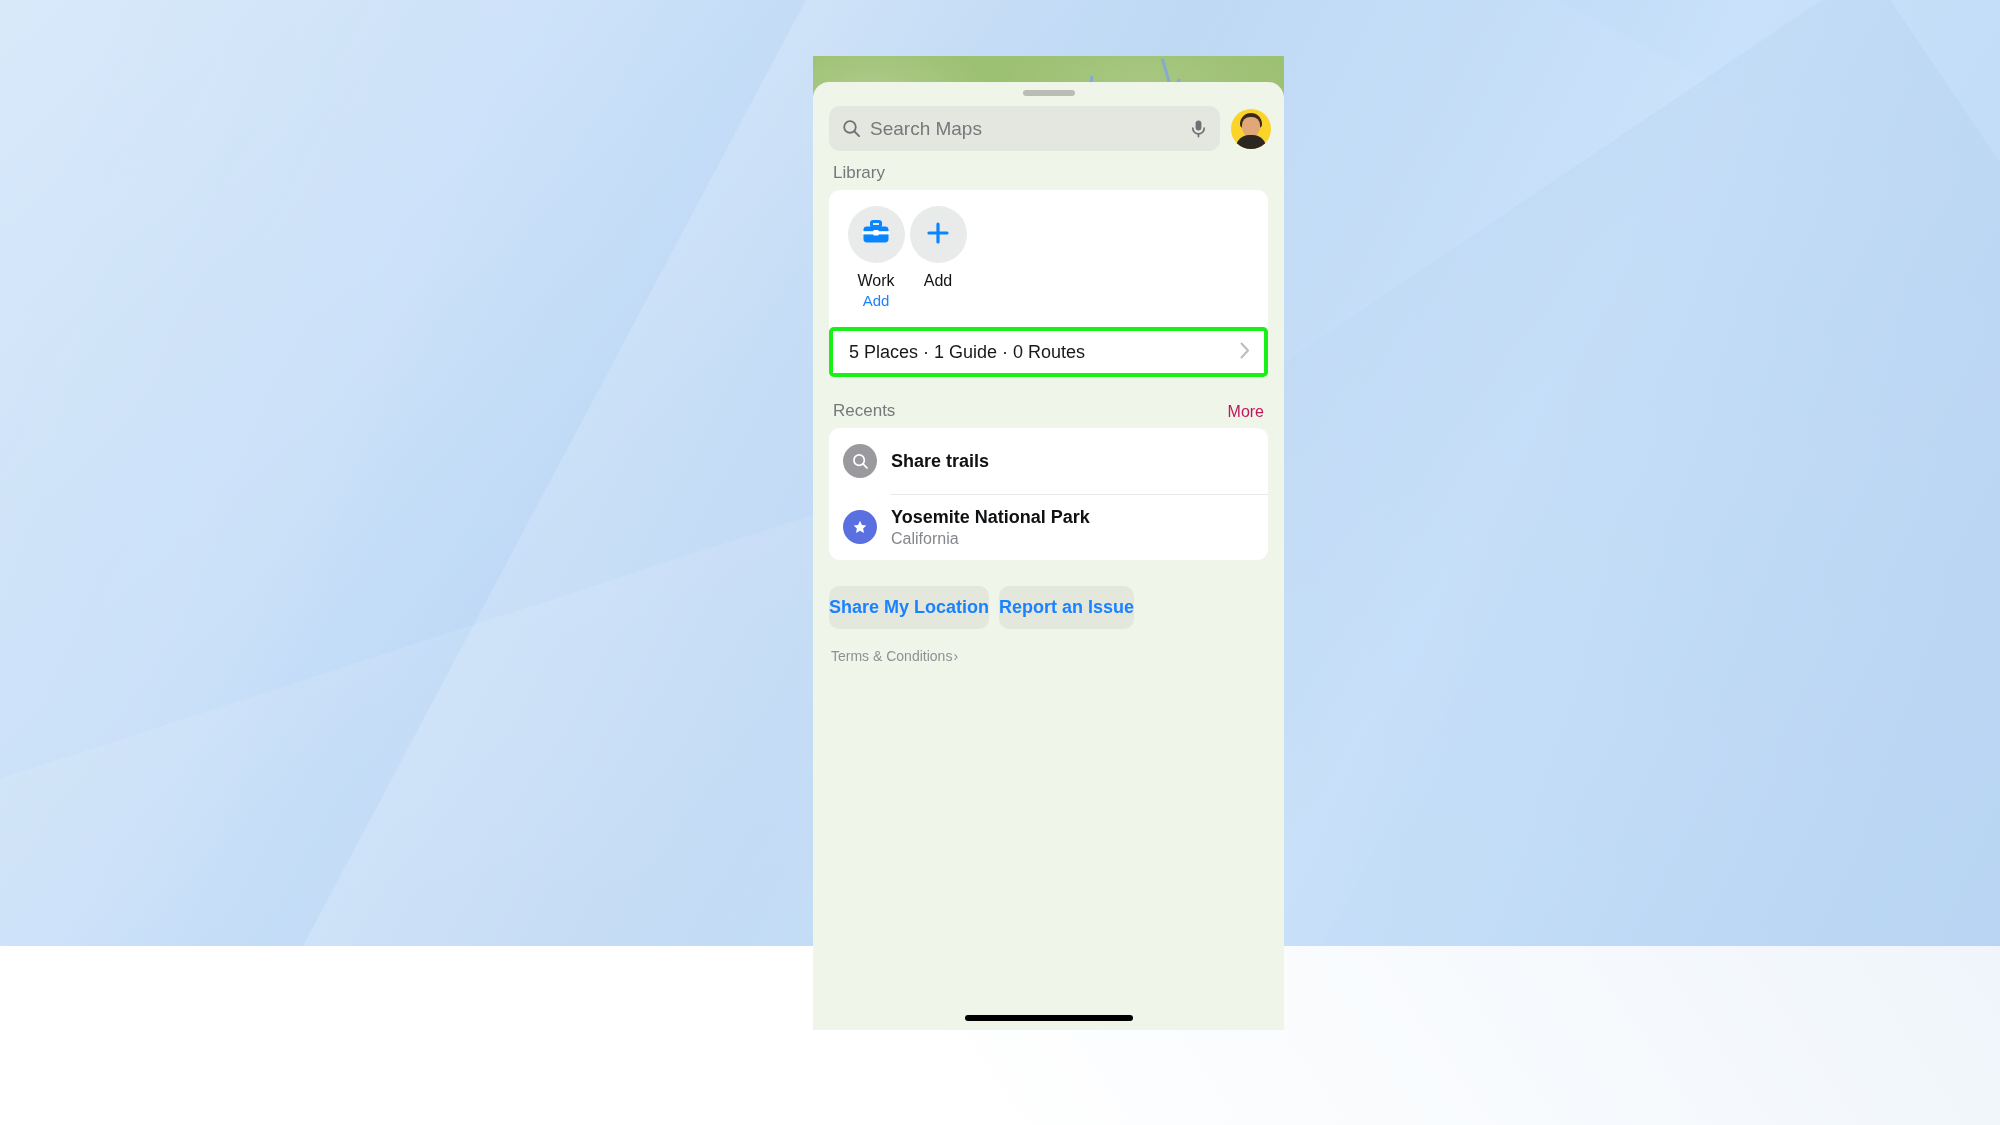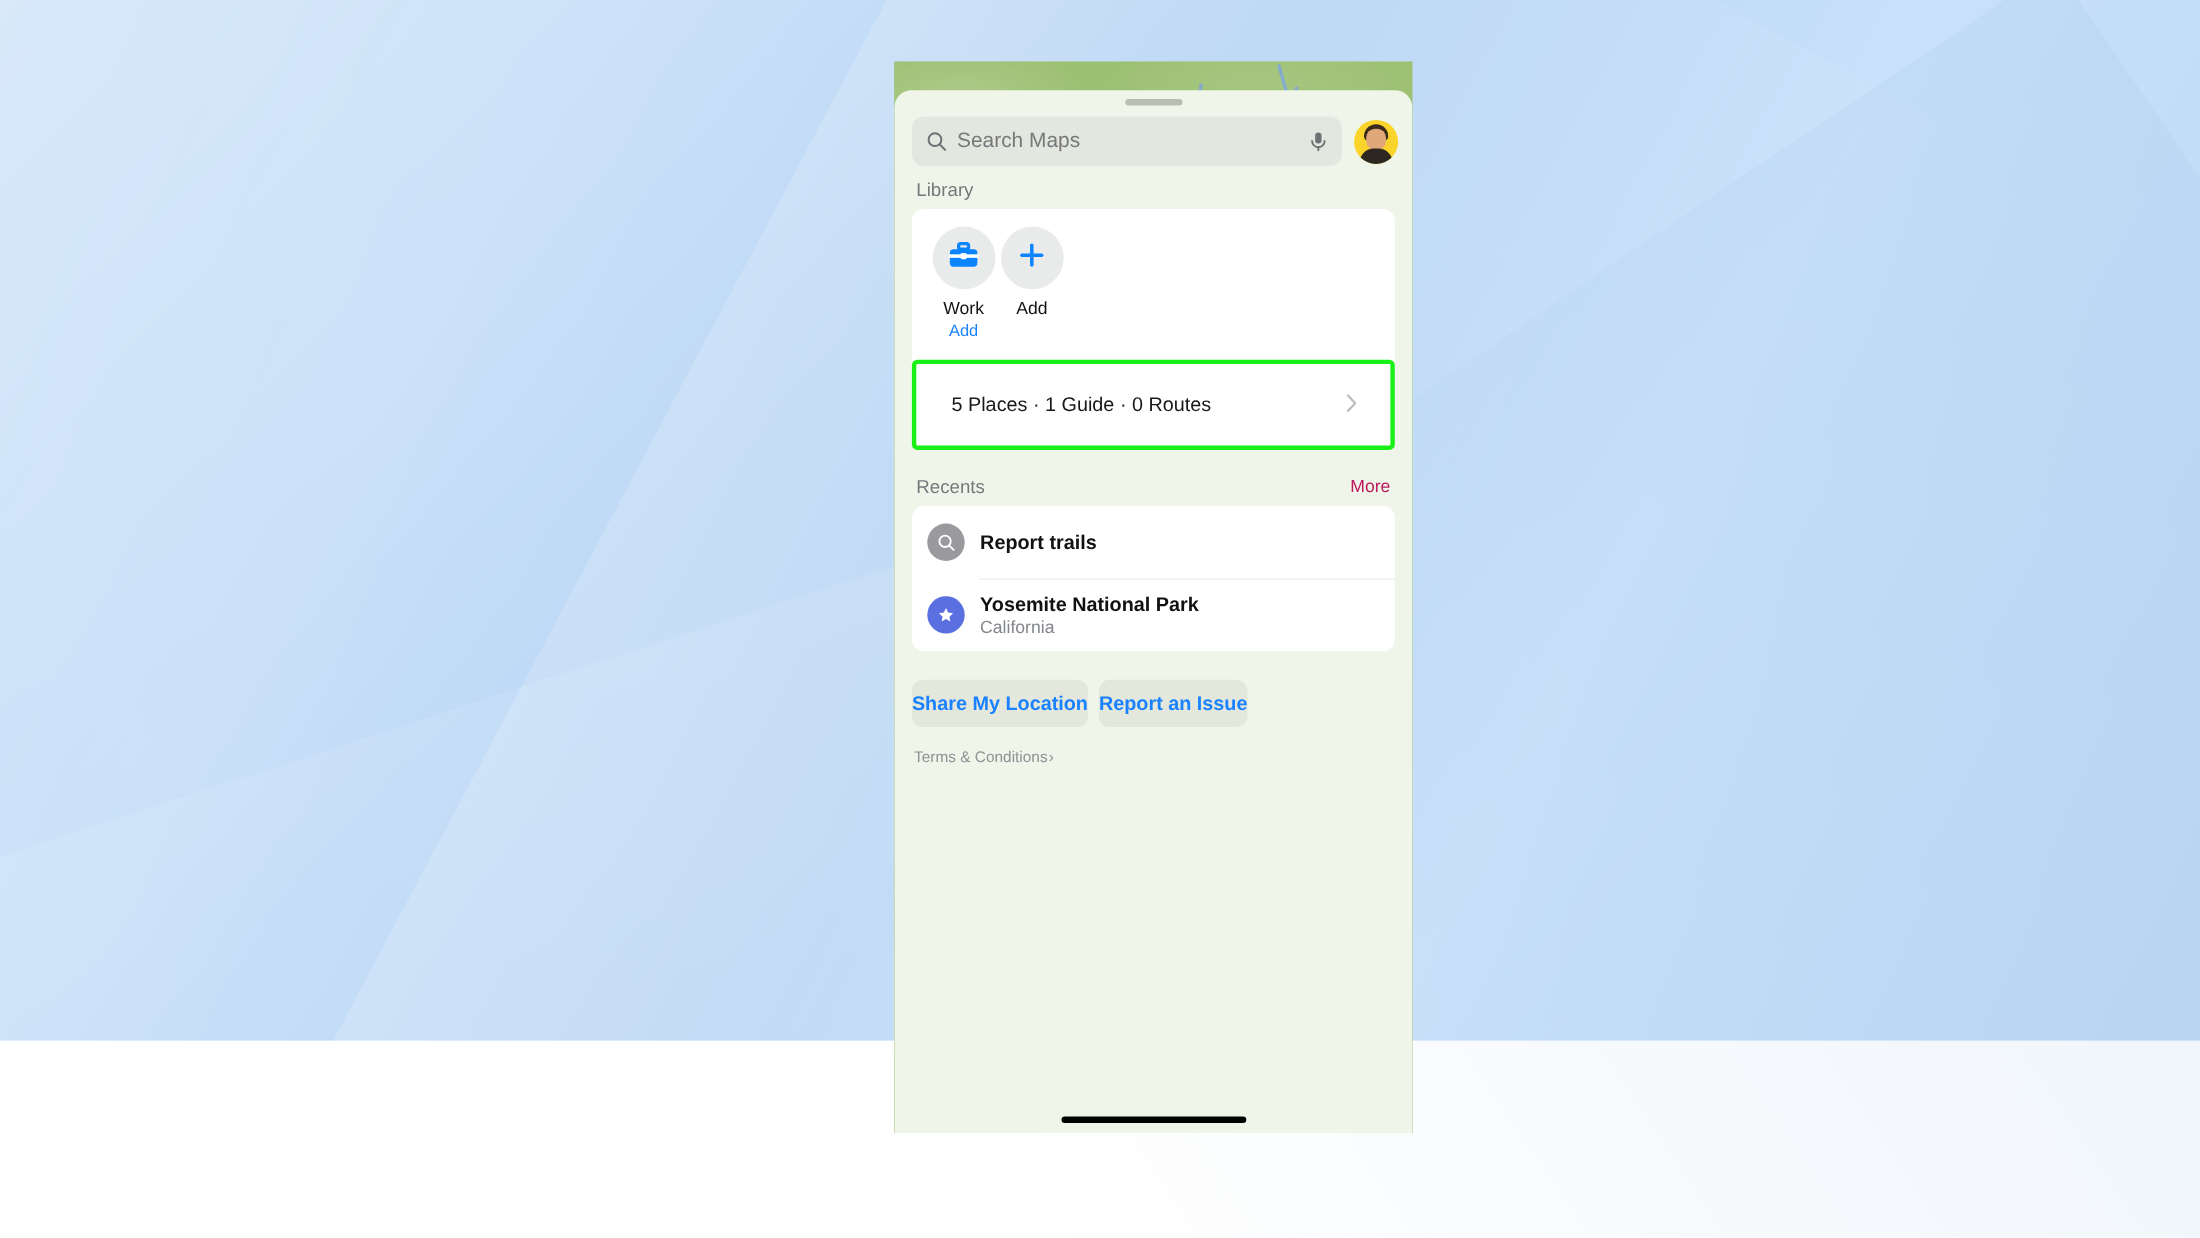--- a/index.html
+++ b/index.html
@@ -135,21 +135,21 @@
   }
 
   
   .sheet-body {
     flex: 1;
     overflow: hidden;
     padding: 0 16px;
   }
   .section-head {
     display: flex;
-    align-items: center;
+    align-items: flex-end;
     justify-content: space-between;
     padding: 2px 4px 7px;
   }
   .section-title {
     font-size: 17px;
     font-weight: 400;
     color: #76797b;
   }
   .section-action {
     font-size: 16px;
@@ -191,21 +191,21 @@
     font-size: 15px;
     color: #1a82ff;
   }
 
   
   .highlight-wrap {
     margin-top: 8px;
     border: 4px solid #18f018;
     border-radius: 5px;
     background: #fff;
-    padding: 16px;
+    padding: 0;
   }
   .summary-row {
     display: flex;
     align-items: center;
     justify-content: space-between;
     height: 42px;
     padding: 0 14px 0 16px;
     background: #fff;
   }
   .summary-text {
@@ -392,21 +392,21 @@
           <div class="card">
 
             <div class="recent-row">
               <div class="recent-icon">
                 <svg width="17" height="17" viewBox="0 0 20 20">
                   <circle cx="8.4" cy="8.4" r="6.1" fill="none" stroke="#ffffff" stroke-width="2"></circle>
                   <line x1="12.9" y1="12.9" x2="17.6" y2="17.6" stroke="#ffffff" stroke-width="2" stroke-linecap="round"></line>
                 </svg>
               </div>
               <div class="recent-texts">
-                <span class="recent-title">Report trails</span>
+                <span class="recent-title">Share trails</span>
               </div>
             </div>
 
             <div class="recent-row">
               <div class="recent-icon star">
                 <svg width="16" height="16" viewBox="0 0 20 20">
                   <polygon points="10,2.2 12.4,7.4 18,8.1 13.9,12 15,17.6 10,14.8 5,17.6 6.1,12 2,8.1 7.6,7.4" fill="#ffffff"></polygon>
                 </svg>
               </div>
               <div class="recent-texts">

